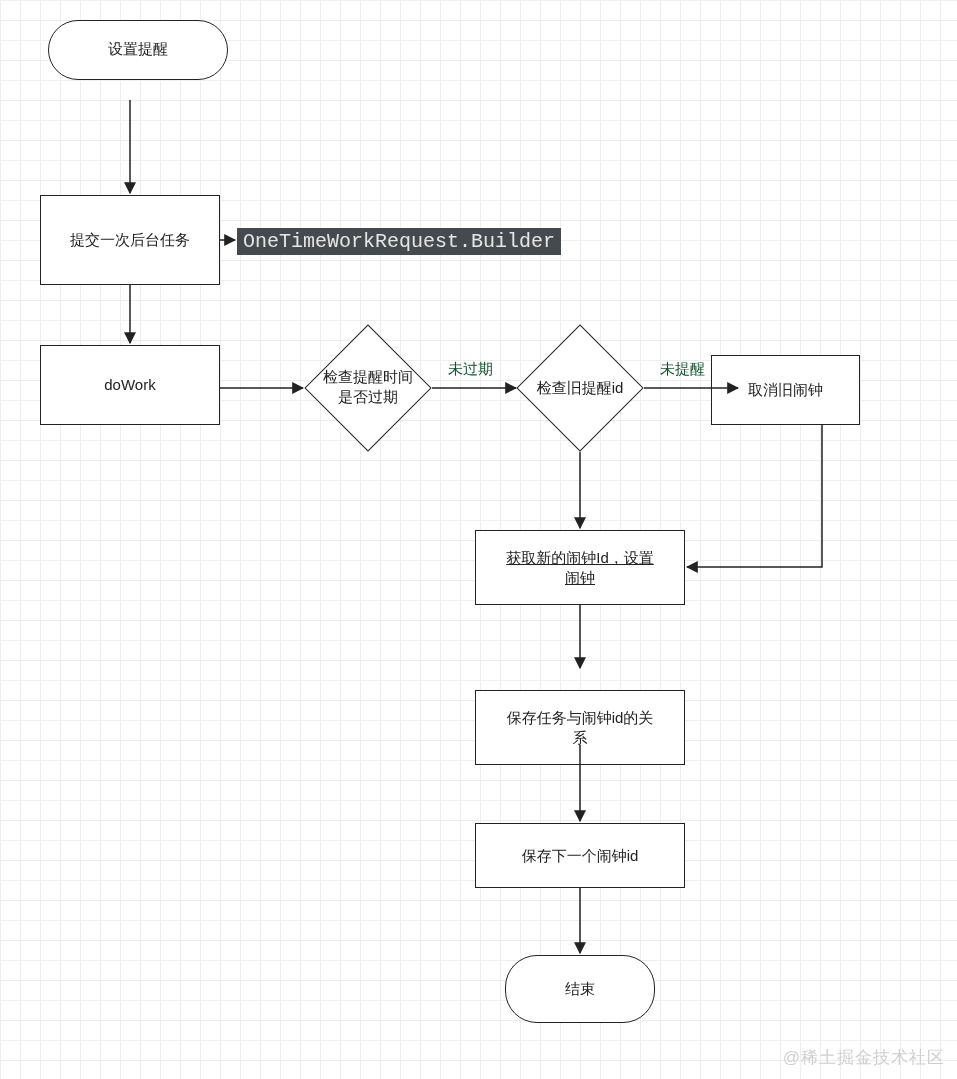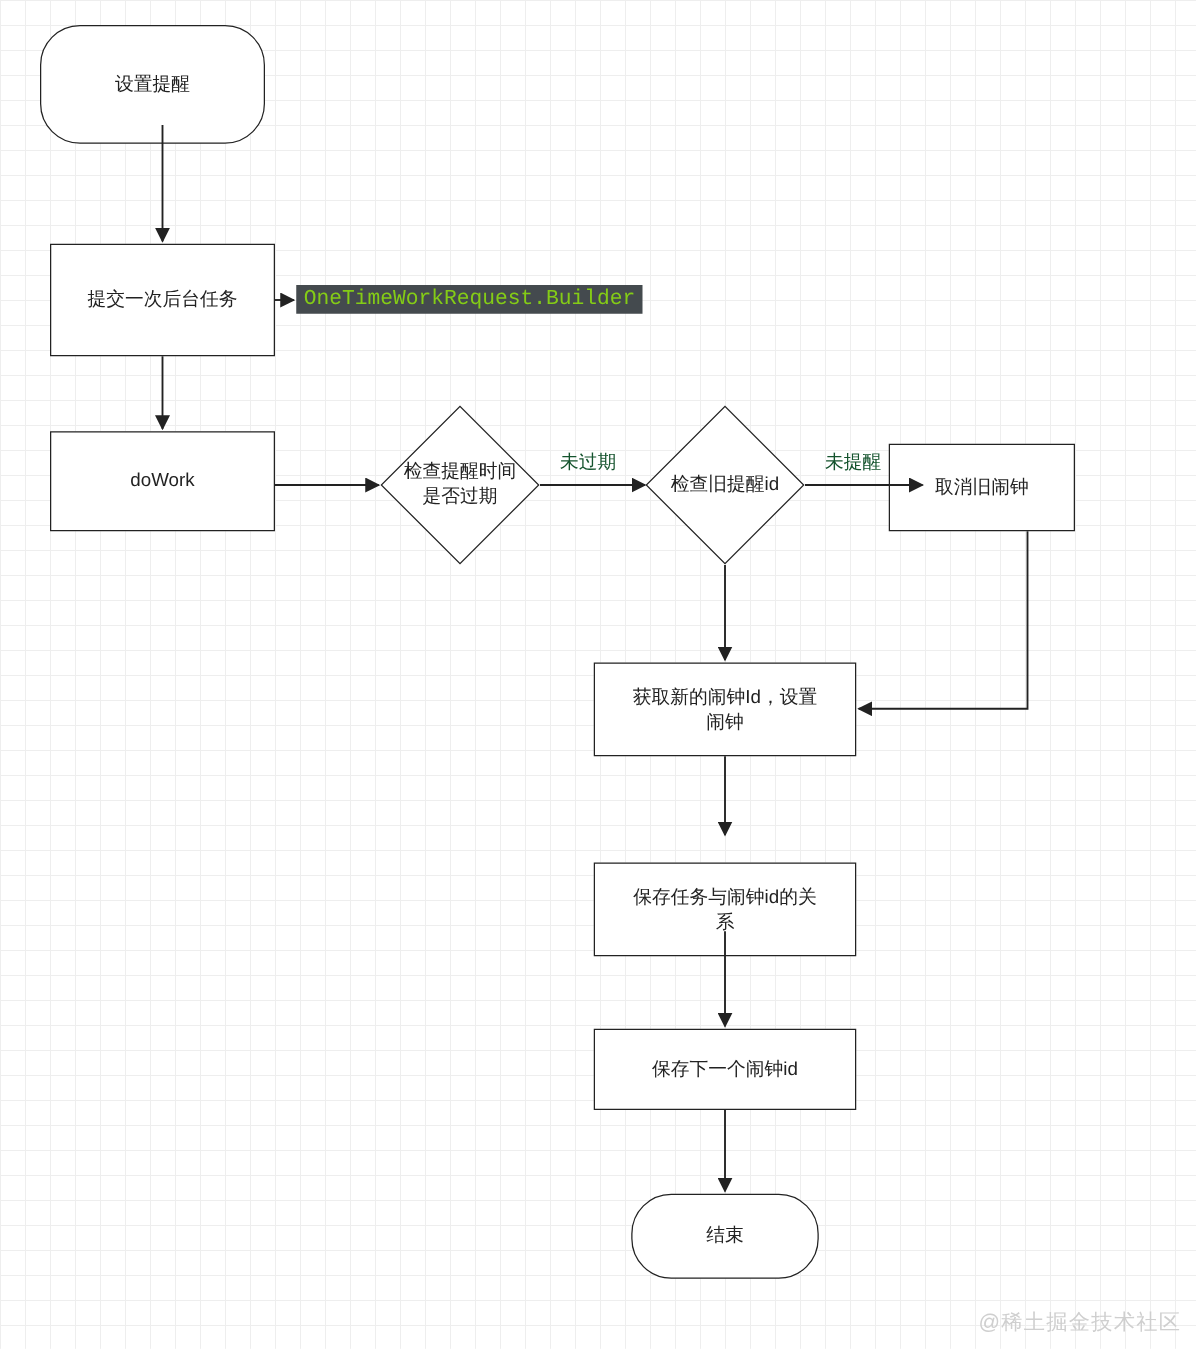--- a/index.html
+++ b/index.html
@@ -55,23 +55,23 @@
     left: 50%;
     top: 50%;
     transform: translate(-50%, -50%);
     text-align: center;
     line-height: 1.3;
     white-space: pre;
   }
   .code-label {
     position: absolute;
     background: #444a4e;
-    color: #84cc16;
+    color: #e5e5e5;
     font-family: "Courier New", monospace;
-    font-size: 17px;
+    font-size: 20px;
     padding: 2px 6px;
   }
   .edge-label {
     position: absolute;
     font-size: 15px;
     color: #14532d;
     background: transparent;
   }
   .watermark {
     position: absolute;
@@ -87,21 +87,21 @@
     left: 0;
     top: 0;
     width: 957px;
     height: 1079px;
     pointer-events: none;
   }
 </style>
 </head>
 <body>
 
-<div class="node rounded" style="left:32px; top:20px; width:180px; height:95px;">
+<div class="node rounded" style="left:48px; top:20px; width:180px; height:60px;font-family:Liberation Serif, serif;">
   <span>设置提醒</span>
 </div>
 
 <div class="node rect" style="left:40px; top:195px; width:180px; height:90px;">
   <span>提交一次后台任务</span>
 </div>
 
 <div class="code-label" style="left:237px; top:228px;">
   <span>OneTimeWorkRequest.Builder</span>
 </div>
@@ -119,21 +119,21 @@
 <div class="diamond-wrap" style="left:535px; top:343px; width:90px; height:90px;">
   <div class="diamond-box"></div>
   <div class="diamond-text">检查旧提醒id</div>
 </div>
 
 <div class="node rect" style="left:711px; top:355px; width:149px; height:70px;">
   <span>取消旧闹钟</span>
 </div>
 
 <div class="node rect" style="left:475px; top:530px; width:210px; height:75px;">
-  <span style="white-space:pre;">获取新的闹钟Id，设置
+  <span style="white-space:pre;text-decoration:underline;">获取新的闹钟Id，设置
 闹钟</span>
 </div>
 
 <div class="node rect" style="left:475px; top:670px; width:210px; height:75px;margin-top:20px;">
   <span style="white-space:pre;">保存任务与闹钟id的关
 系</span>
 </div>
 
 <div class="node rect" style="left:475px; top:823px; width:210px; height:65px;">
   <span>保存下一个闹钟id</span>

